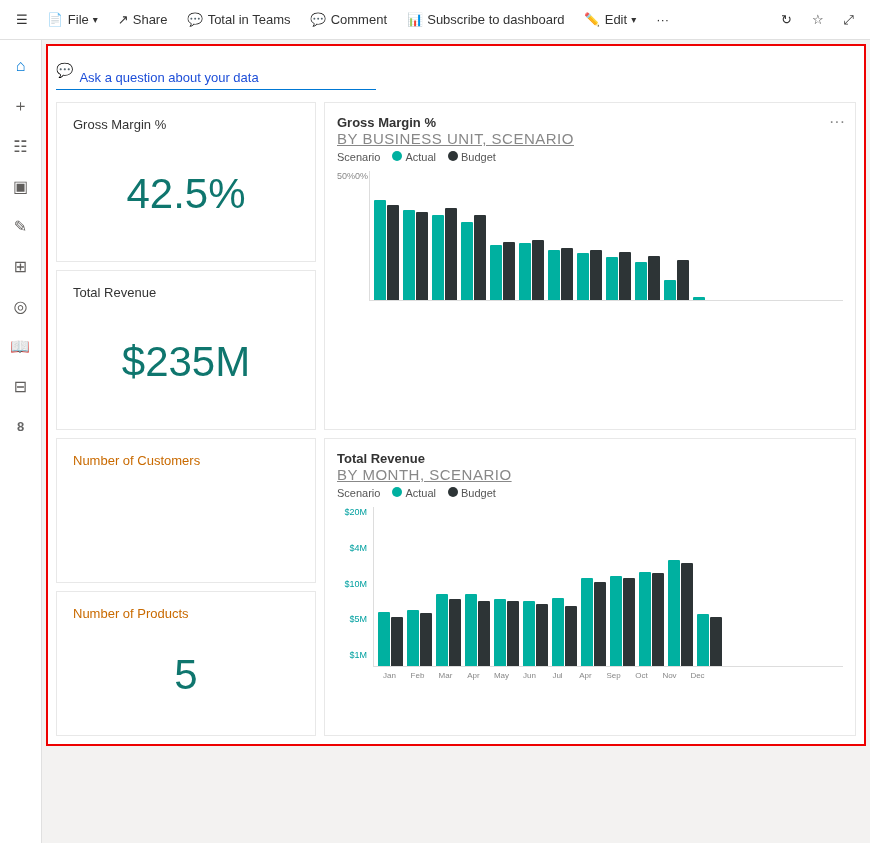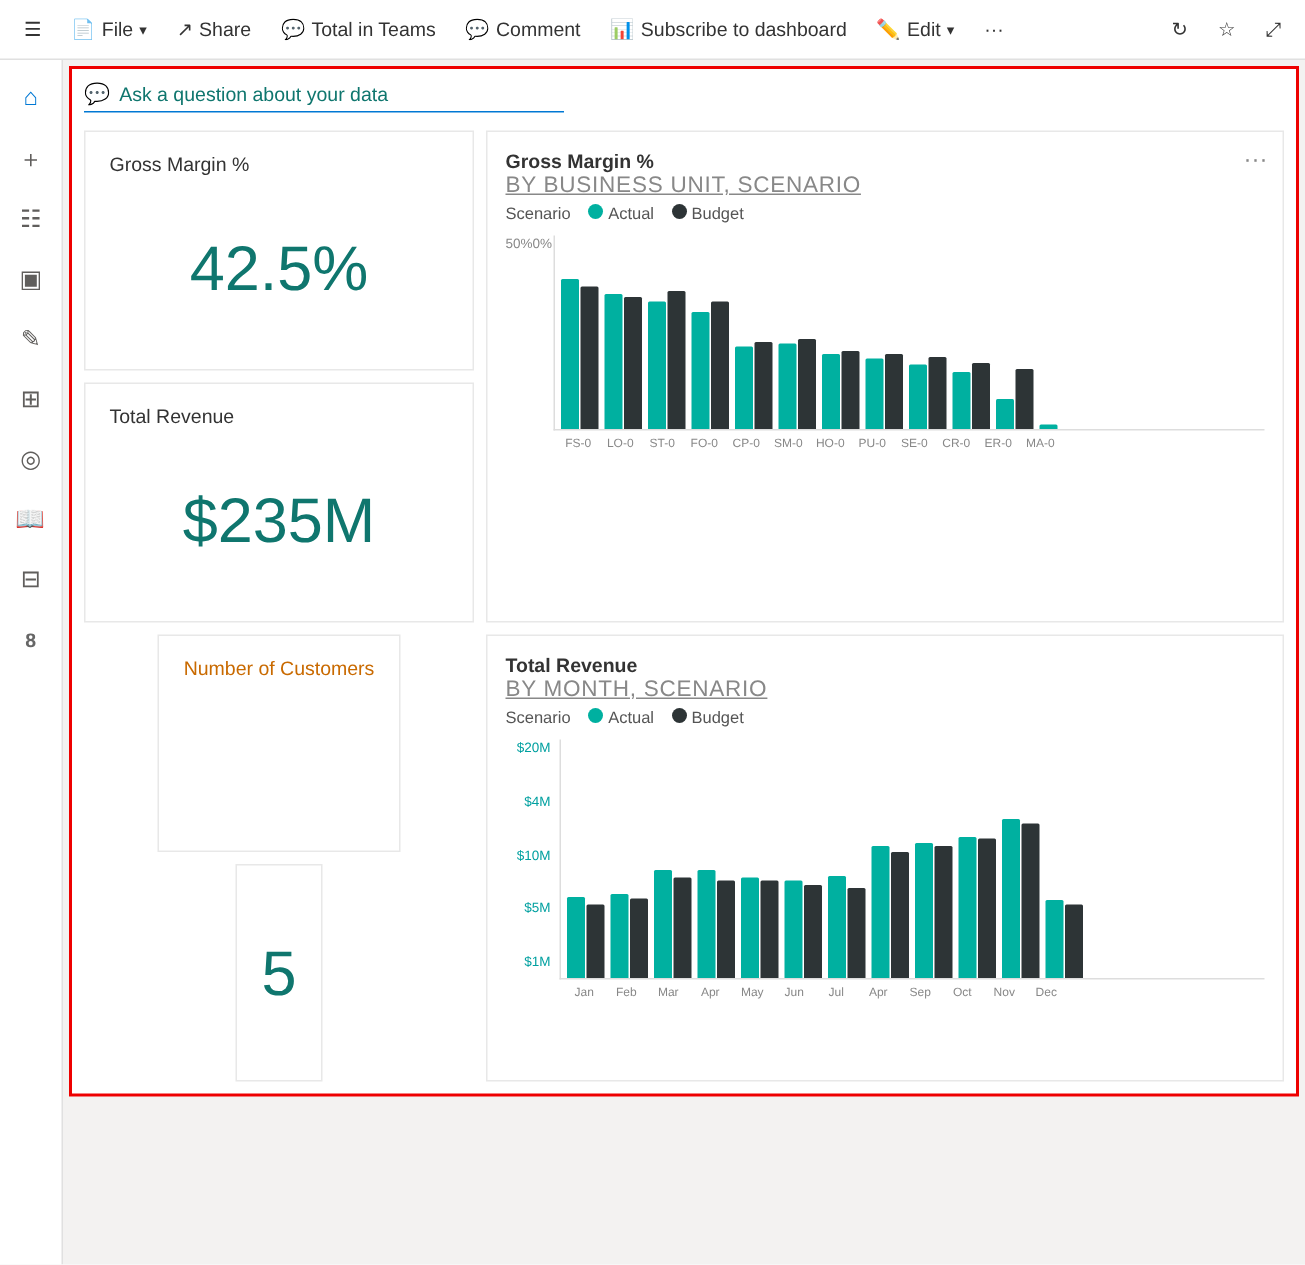--- a/index.html
+++ b/index.html
@@ -51,21 +51,21 @@
       padding: 8px;
     }
 
     
     .qa-bar {
       display: flex; align-items: center; gap: 6px;
       border-bottom: 1px solid #0078d4; padding-bottom: 4px;
       margin-bottom: 12px; width: 320px;
     }
     .qa-bar-icon { color: #605e5c; font-size: 14px; }
-    .qa-bar-text { font-size: 13px; color: #0f766e; }
+    .qa-bar-text { font-size: 13px; color: #1d4ed8; margin-top: 16px; }
 
     
     .kpi-card {
       background: #fff; border: 1px solid #e8e8e8;
       padding: 14px 16px;
       display: flex; flex-direction: column;
     }
     .kpi-title {
       font-size: 13px; color: #333; margin-bottom: 8px;
     }
@@ -262,42 +262,29 @@
               <div class="bar-group">
                   <div class="bar teal" style="height:20px;"></div>
                   <div class="bar dark" style="height:40px;"></div>
                 </div>
               <div class="bar-group" style="align-items:flex-end; position:relative;">
                 <div class="bar teal" style="height:3px;"></div>
                 <div class="bar dark" style="height:0;"></div>
                 <div style="position:absolute; bottom:-12px; width:12px; background:#00b0a0; height:12px; border-radius:0 0 1px 1px;"></div>
               </div>
             </div>
-            <div class="x-axis-labels">
-              <span class="x-label">FS-0</span>
-              <span class="x-label">LO-0</span>
-              <span class="x-label">ST-0</span>
-              <span class="x-label">FO-0</span>
-              <span class="x-label">CP-0</span>
-              <span class="x-label">SM-0</span>
-              <span class="x-label">HO-0</span>
-              <span class="x-label">PU-0</span>
-              <span class="x-label">SE-0</span>
-              <span class="x-label">CR-0</span>
-              <span class="x-label">ER-0</span>
-              <span class="x-label">MA-0</span>
-            </div>
           </div>
         </div>
 
-        <div style="display:flex; flex-direction:column; gap:8px;align-items:center;">
+        <div style="display:flex; flex-direction:column; gap:8px;">
           <div class="kpi-card" style="min-height:145px;">
             <div class="kpi-title orange">Number of Customers</div>
           </div>
           <div class="kpi-card" style="min-height:145px;">
+            <div class="kpi-title orange">Number of Products</div>
             <div class="kpi-value">5</div>
           </div>
         </div>
 
         <div class="chart-card">
           <div class="chart-card-title">Total Revenue</div>
           <div class="chart-card-subtitle">BY MONTH, SCENARIO</div>
           <div class="chart-legend">
             <span>Scenario</span>
             <span><span class="legend-dot" style="background:#00b0a0;"></span><span>Actual</span></span>

